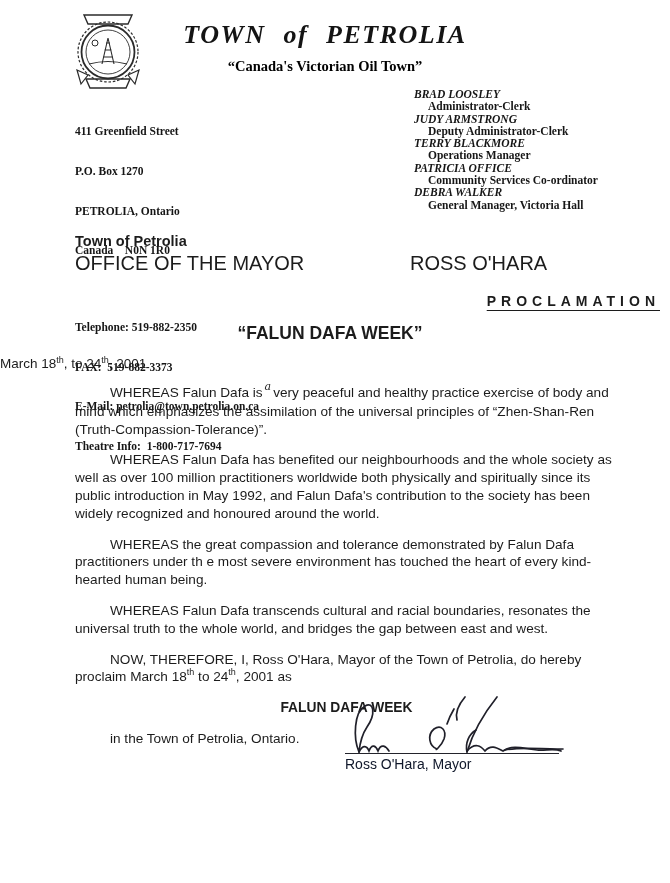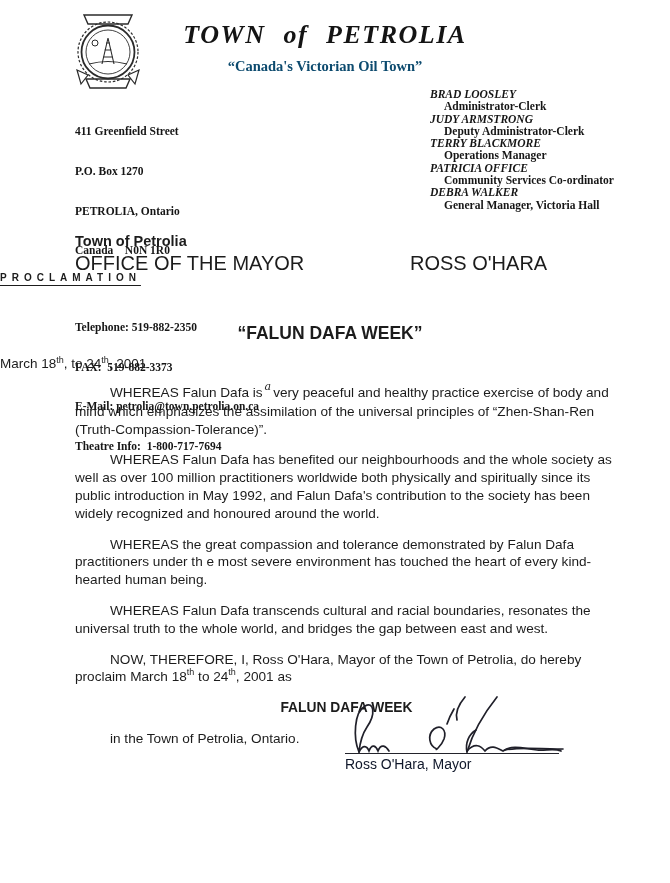--- a/index.html
+++ b/index.html
@@ -11,43 +11,43 @@
   }
   
   .seal{position:absolute;left:64px;top:10px;width:88px;height:84px;}
   .masthead{position:absolute;left:105px;top:20px;width:440px;text-align:center;}
   .mast-title{
     font-family:"Liberation Serif",serif;font-weight:bold;font-style:italic;
     font-size:26px;letter-spacing:1.5px;word-spacing:10px;color:#141414;
   }
   .mast-sub{
     font-family:"Liberation Serif",serif;font-weight:bold;
-    font-size:14.5px;margin-top:8px;color:#0c4a6e;
+    font-size:14.5px;margin-top:8px;color:#000000;
   }
   .addr{
     position:absolute;left:75px;top:99px;
     font-family:"Liberation Serif",serif;font-weight:bold;
     font-size:11.5px;line-height:13.2px;white-space:pre-wrap;color:#161616;
   }
   .addr .grp2{margin-top:11px;}
   .staff{
     position:absolute;left:414px;top:88px;
-    font-family:"Liberation Serif",serif;font-size:11.5px;line-height:12.3px;color:#161616;margin-left:16px;
+    font-family:"Liberation Serif",serif;font-size:11.5px;line-height:12.3px;color:#161616;
   }
   .staff-name{font-weight:bold;font-style:italic;}
   .staff-title{font-weight:bold;padding-left:14px;}
   
   .office{position:absolute;left:75px;top:233px;width:543px;}
   .office-org{font-weight:bold;font-size:14.5px;}
   .office-row{position:relative;font-size:20px;margin-top:3px;}
   .office-mayor{position:absolute;left:335px;top:0;}
   
   .proc-heading{
-    position:absolute;left:0;top:272px;width:660px;text-align:left;
-    font-weight:bold;font-size:10px;letter-spacing:5px;
+    position:absolute;left:0;top:293px;width:660px;text-align:right;
+    font-weight:bold;font-size:14px;letter-spacing:5px;
     text-decoration:underline;text-underline-offset:4px;
   }
   .event-title{position:absolute;left:0;top:323px;width:660px;text-align:center;
     font-weight:bold;font-size:17.5px;}
   .date-line{position:absolute;left:0;top:356px;width:660px;text-align:left;font-size:13.5px;}
   .sup{font-size:9px;vertical-align:super;line-height:0;}
   
   .body{position:absolute;left:75px;top:384px;width:543px;font-size:13.6px;line-height:17.8px;}
   .body p{margin:0 0 13px;}
   .body p.ind{text-indent:35px;}

